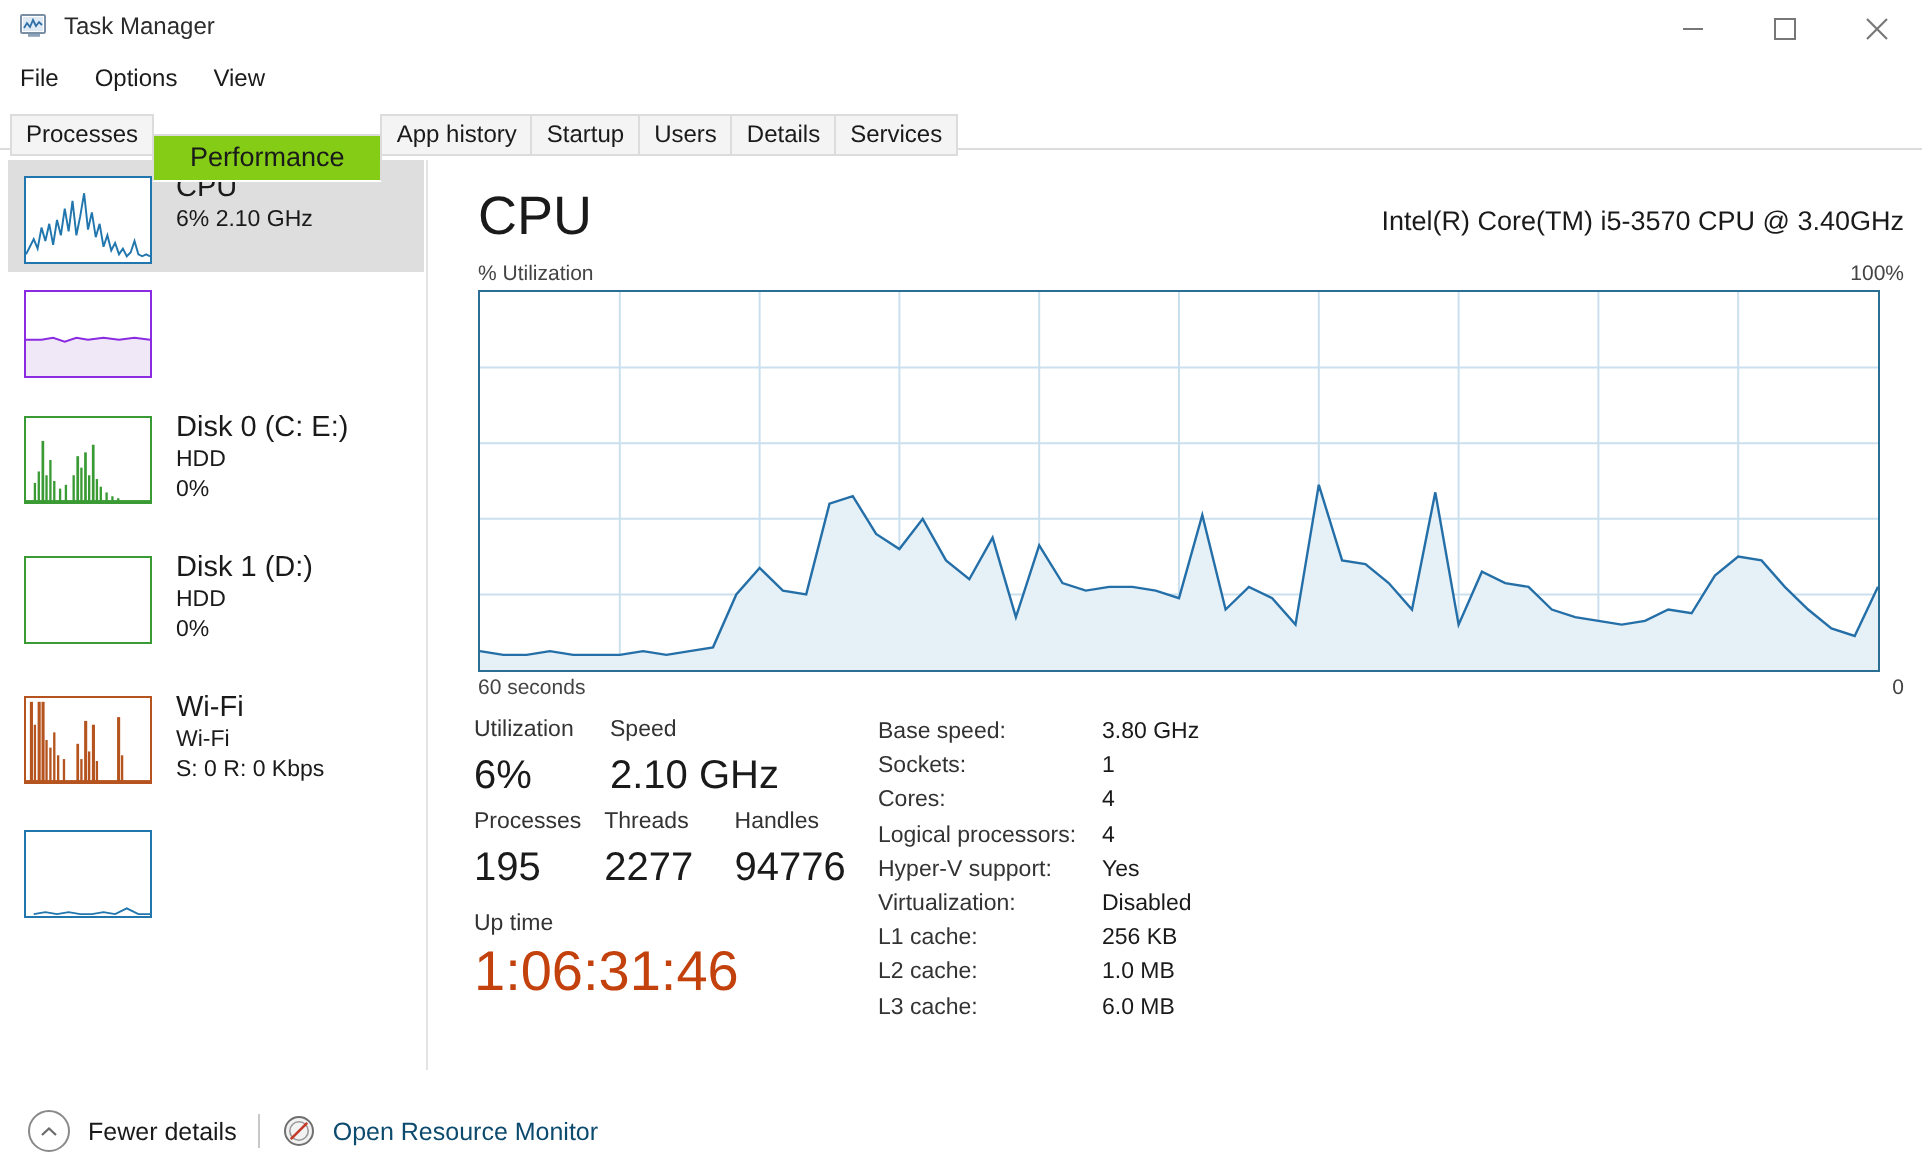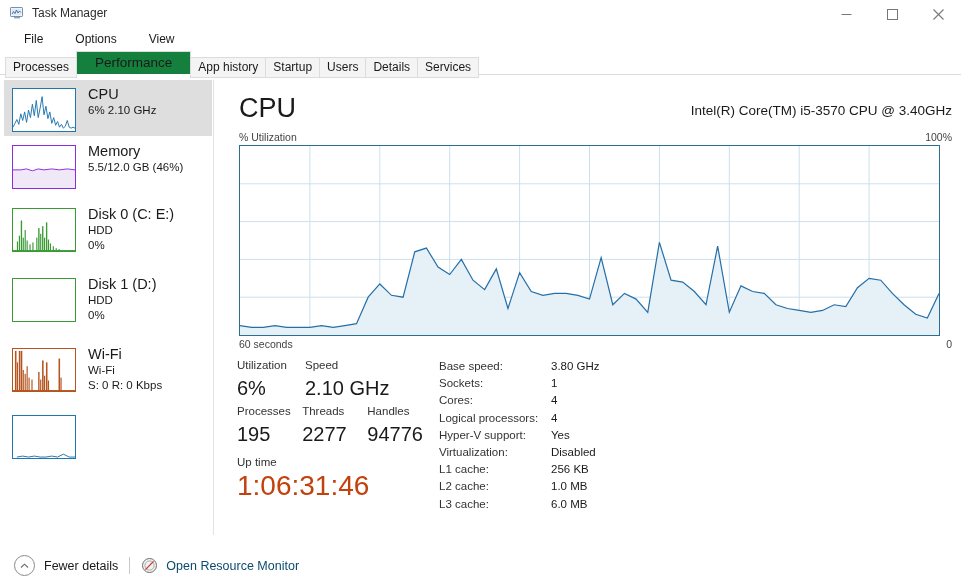--- a/index.html
+++ b/index.html
@@ -39,39 +39,39 @@
   .title-left { position: absolute; left: 9px; top: 5px; display: flex; align-items: center; gap: 7px; }
   .app-icon { width: 16px; height: 16px; position: relative; }
   .title-text { font-size: 12px; color: #2b2b2b; line-height: 16px; }
   .win-btns { position: absolute; right: 0; top: 0; display: flex; height: 28px; }
   .win-btn {
     width: 46px; height: 28px; display: flex; align-items: center; justify-content: center;
     color: #555; font-size: 12px;
   }
   
   .menubar { position: absolute; left: 0; top: 28px; width: 961px; height: 21px; background: #ffffff; display: flex; align-items: center; }
-  .menu-item { font-size: 12px; color: #1a1a1a; padding: 2px 8px; margin-left: 16px; text-align: center; }
+  .menu-item { font-size: 12px; color: #1a1a1a; padding: 2px 8px; margin-left: 2px; text-align: center; }
   
   .tabstrip { position: absolute; left: 0; top: 50px; width: 961px; height: 25px; background: #ffffff; }
   .tabline { position: absolute; left: 0; top: 74px; width: 961px; height: 1px; background: #dcdcdc; }
   .tabs { position: absolute; left: 5px; top: 52px; display: flex; align-items: flex-end; height: 23px; }
   .tab {
     font-size: 12px; color: #1a1a1a;
     height: 19px; line-height: 19px;
     padding: 0 7px;
     border: 1px solid #dcdcdc;
     background: #f4f4f4;
     margin-right: -1px;
     position: relative; top: 3px;
   }
   .tab.active {
-    background: #15803d;
+    background: #84cc16;
     border-bottom-color: #ffffff;
     height: 22px; line-height: 21px;
-    top: 0px;
+    top: 16px;
     font-size: 13.5px;
     padding: 0 18px;
     z-index: 5;
   }
   
   .sidebar {
     position: absolute; left: 4px; top: 80px; width: 208px; height: 460px;
     background: #ffffff; overflow: hidden;
   }
   .side-divider { position: absolute; left: 213px; top: 80px; width: 1px; height: 455px; background: #e3e3e3; }
@@ -193,24 +193,20 @@
           <div class="side-sub">6%  2.10 GHz</div>
         </span>
       </div>
 
       <div class="side-item" style="top:57px;">
         <span class="thumb" style="border:1px solid #8a2be2;">
           <svg viewBox="0 0 64 44" preserveAspectRatio="none">
             <path d="M0,25 L8,25 L14,24 L20,26 L26,24 L32,25 L40,24 L48,25 L56,24 L64,25 L64,44 L0,44 Z" fill="#f0e8f7"></path>
             <polyline points="0,25 8,25 14,24 20,26 26,24 32,25 40,24 48,25 56,24 64,25" fill="none" stroke="#8a2be2" stroke-width="1"></polyline>
           </svg>
-        </span>
-        <span class="side-txt">
-          <div class="side-title">Memory</div>
-          <div class="side-sub">5.5/12.0 GB (46%)</div>
         </span>
       </div>
 
       <div class="side-item" style="top:120px;">
         <span class="thumb" style="border:1px solid #3a9b35;">
           <svg viewBox="0 0 64 44" preserveAspectRatio="none">
             <g fill="#3a9b35">
               <rect x="4" y="34" width="1.2" height="10"></rect>
                 <rect x="6" y="28" width="1.2" height="16"></rect>
               <rect x="8" y="12" width="1.4" height="32"></rect>

